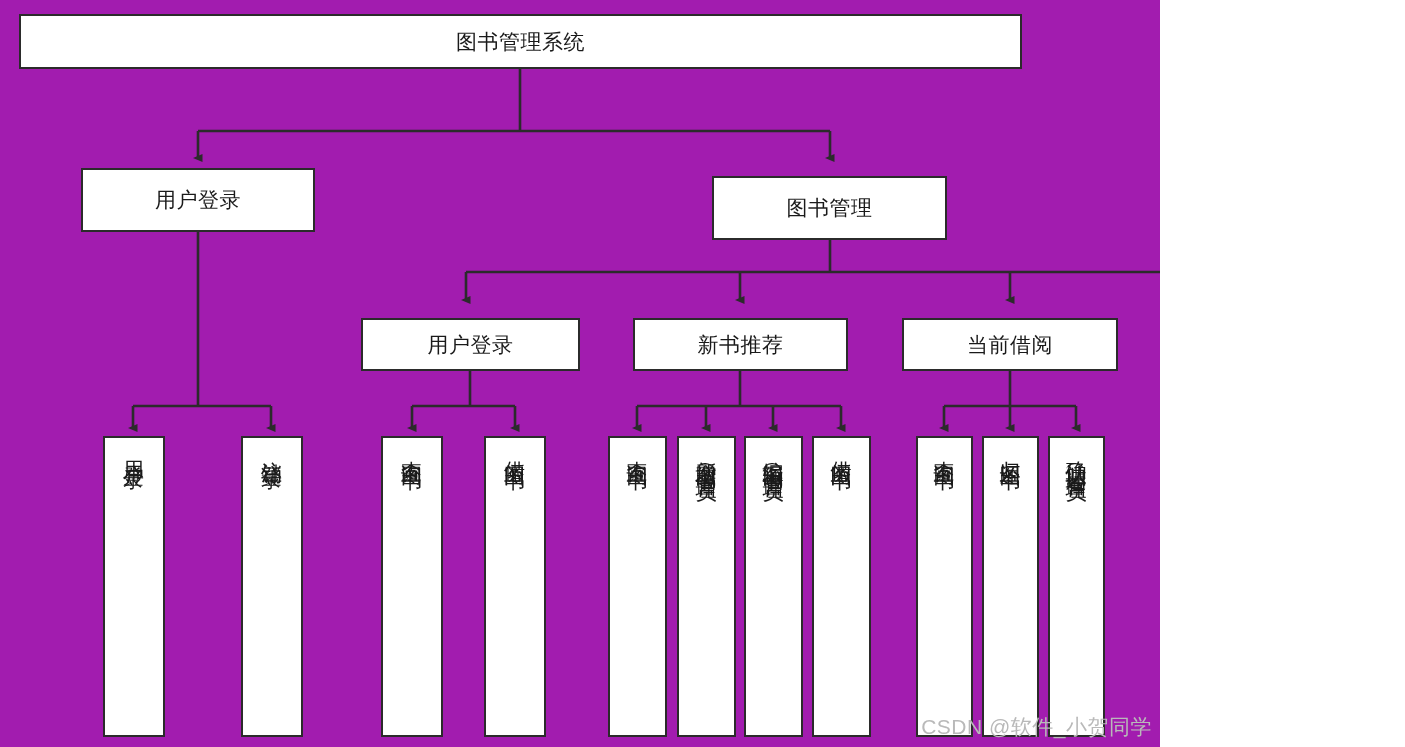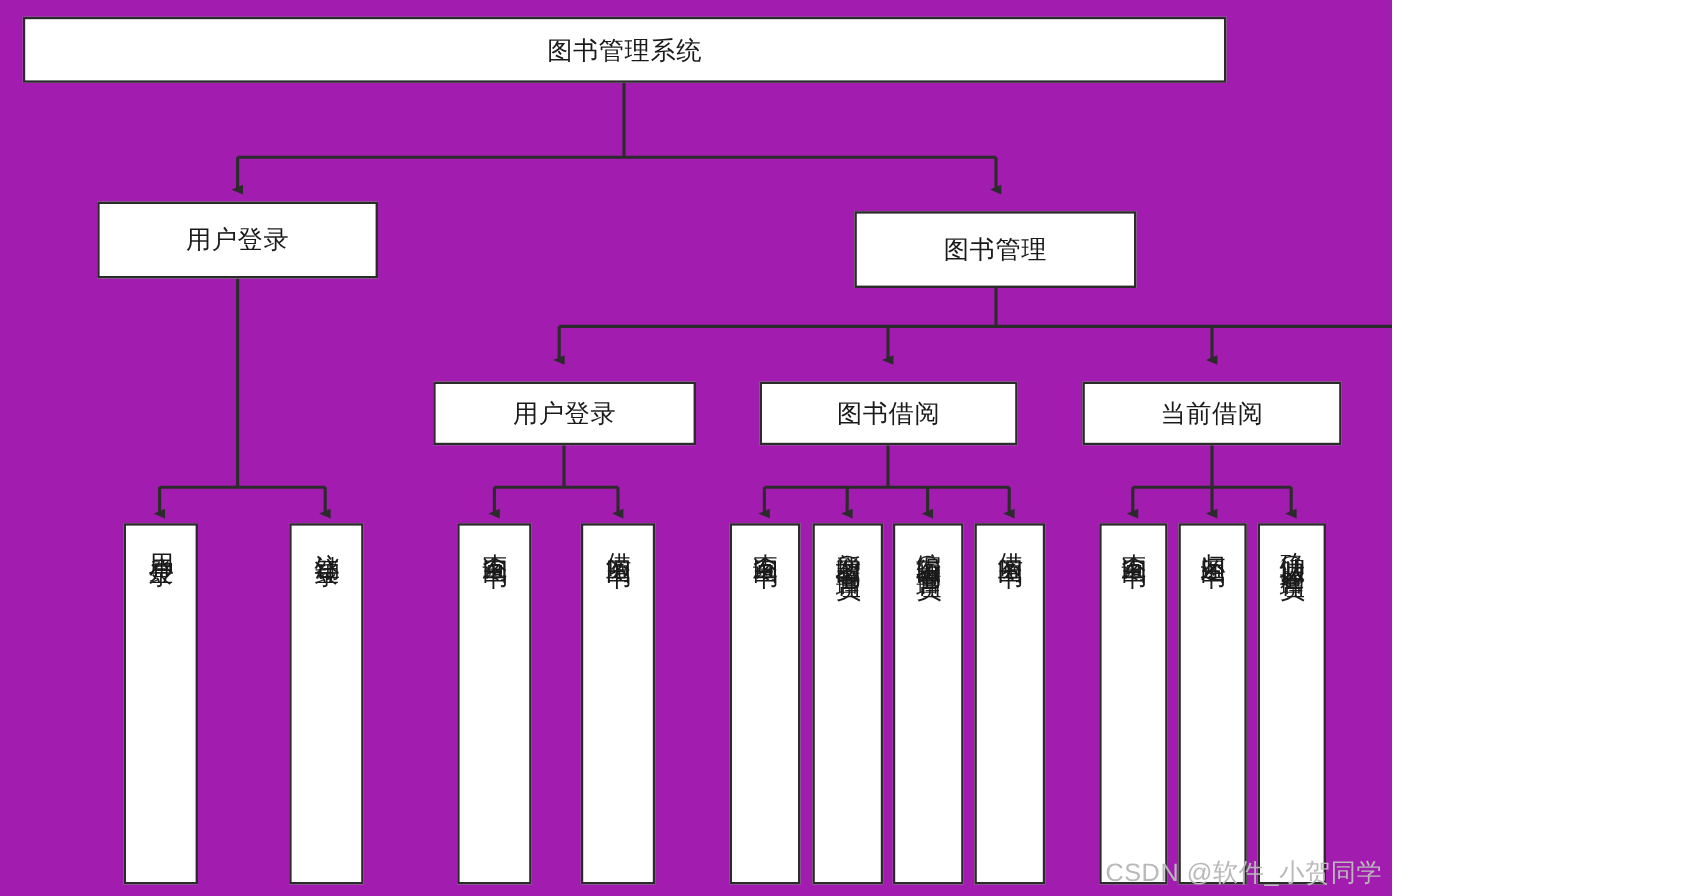--- a/index.html
+++ b/index.html
@@ -115,21 +115,21 @@
       <path d="M1340,406 L1340,428" marker-end="url(#arrow)"></path>
     </g>
   </svg>
 
   <div class="node h" style="left:19px; top:14px; width:1003px; height:55px;">图书管理系统</div>
 
   <div class="node h" style="left:81px; top:168px; width:234px; height:64px;">用户登录</div>
   <div class="node h" style="left:712px; top:176px; width:235px; height:64px;">图书管理</div>
 
   <div class="node h" style="left:361px; top:318px; width:219px; height:53px;">用户登录</div>
-  <div class="node h" style="left:633px; top:318px; width:215px; height:53px;">图书借阅</div>
+  <div class="node h" style="left:633px; top:318px; width:215px; height:53px;">新书推荐</div>
   <div class="node h" style="left:902px; top:318px; width:216px; height:53px;">当前借阅</div>
 
   <div class="node v" style="left:103px; top:436px; width:62px; height:301px;">
     <span class="vlabel">用户登录</span>
   </div>
   <div class="node v" style="left:241px; top:436px; width:62px; height:301px;">
     <span class="vlabel">注销登录</span>
   </div>
 
   <div class="node v" style="left:381px; top:436px; width:62px; height:301px;">

